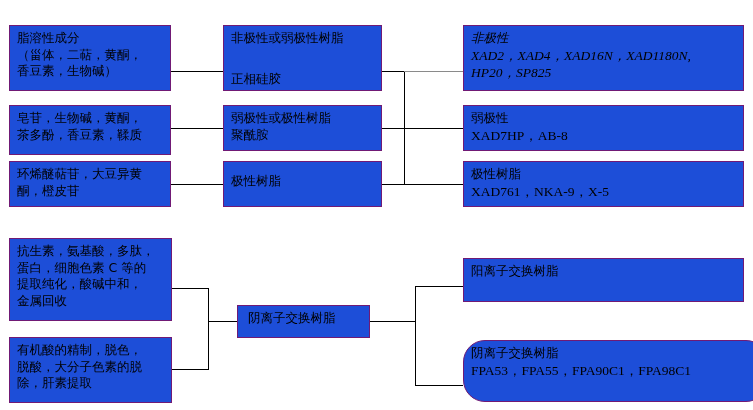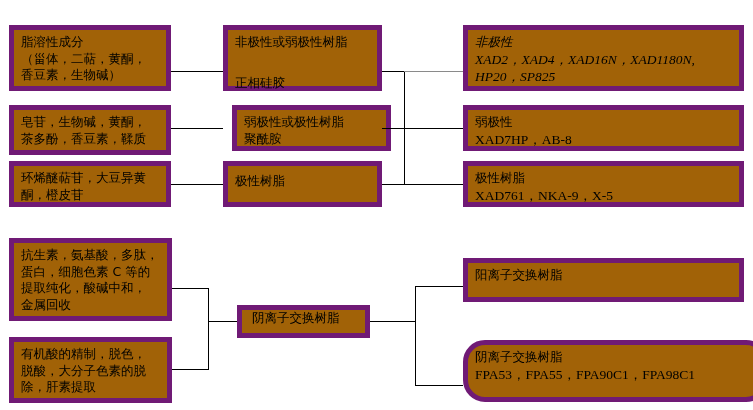--- a/index.html
+++ b/index.html
@@ -13,22 +13,22 @@
   #canvas {
     position: relative;
     width: 753px;
     height: 410px;
     background: #ffffff;
     overflow: hidden;
   }
   .box {
     position: absolute;
     box-sizing: border-box;
-    border: 5px solid #701a75;
-    background: #a16207;
+    border: 1px solid #701a75;
+    background: #1d4ed8;
     padding: 4px 6px 10px 7px;
     line-height: 1.32;
     color: #000000;
     font-size: 12.5px;
   }
   .box .cn {
     font-family: "DejaVu Sans", "Liberation Sans", sans-serif;
     font-size: 12.5px;
     letter-spacing: 0px;
     white-space: nowrap;
@@ -74,21 +74,21 @@
     <span class="cn ln">非极性</span>
     <span class="ltn ln">XAD2，XAD4，XAD16N，XAD1180N,</span>
     <span class="ltn ln">HP20，SP825</span>
   </div>
 
   <div class="box" style="left:9px; top:105px; width:162px; height:50px;">
     <span class="cn ln">皂苷，生物碱，黄酮，</span>
     <span class="cn ln">茶多酚，香豆素，鞣质</span>
   </div>
 
-  <div class="box" style="left:223px; top:105px; width:159px; height:46px;margin-left:9px;">
+  <div class="box" style="left:223px; top:105px; width:159px; height:46px;">
     <span class="cn ln">弱极性或极性树脂</span>
     <span class="cn ln">聚酰胺</span>
   </div>
 
   <div class="box" style="left:463px; top:105px; width:281px; height:46px;">
     <span class="cn ln">弱极性</span>
     <span class="ltn ln">XAD7HP，AB-8</span>
   </div>
 
   <div class="box" style="left:9px; top:161px; width:162px; height:46px;">

